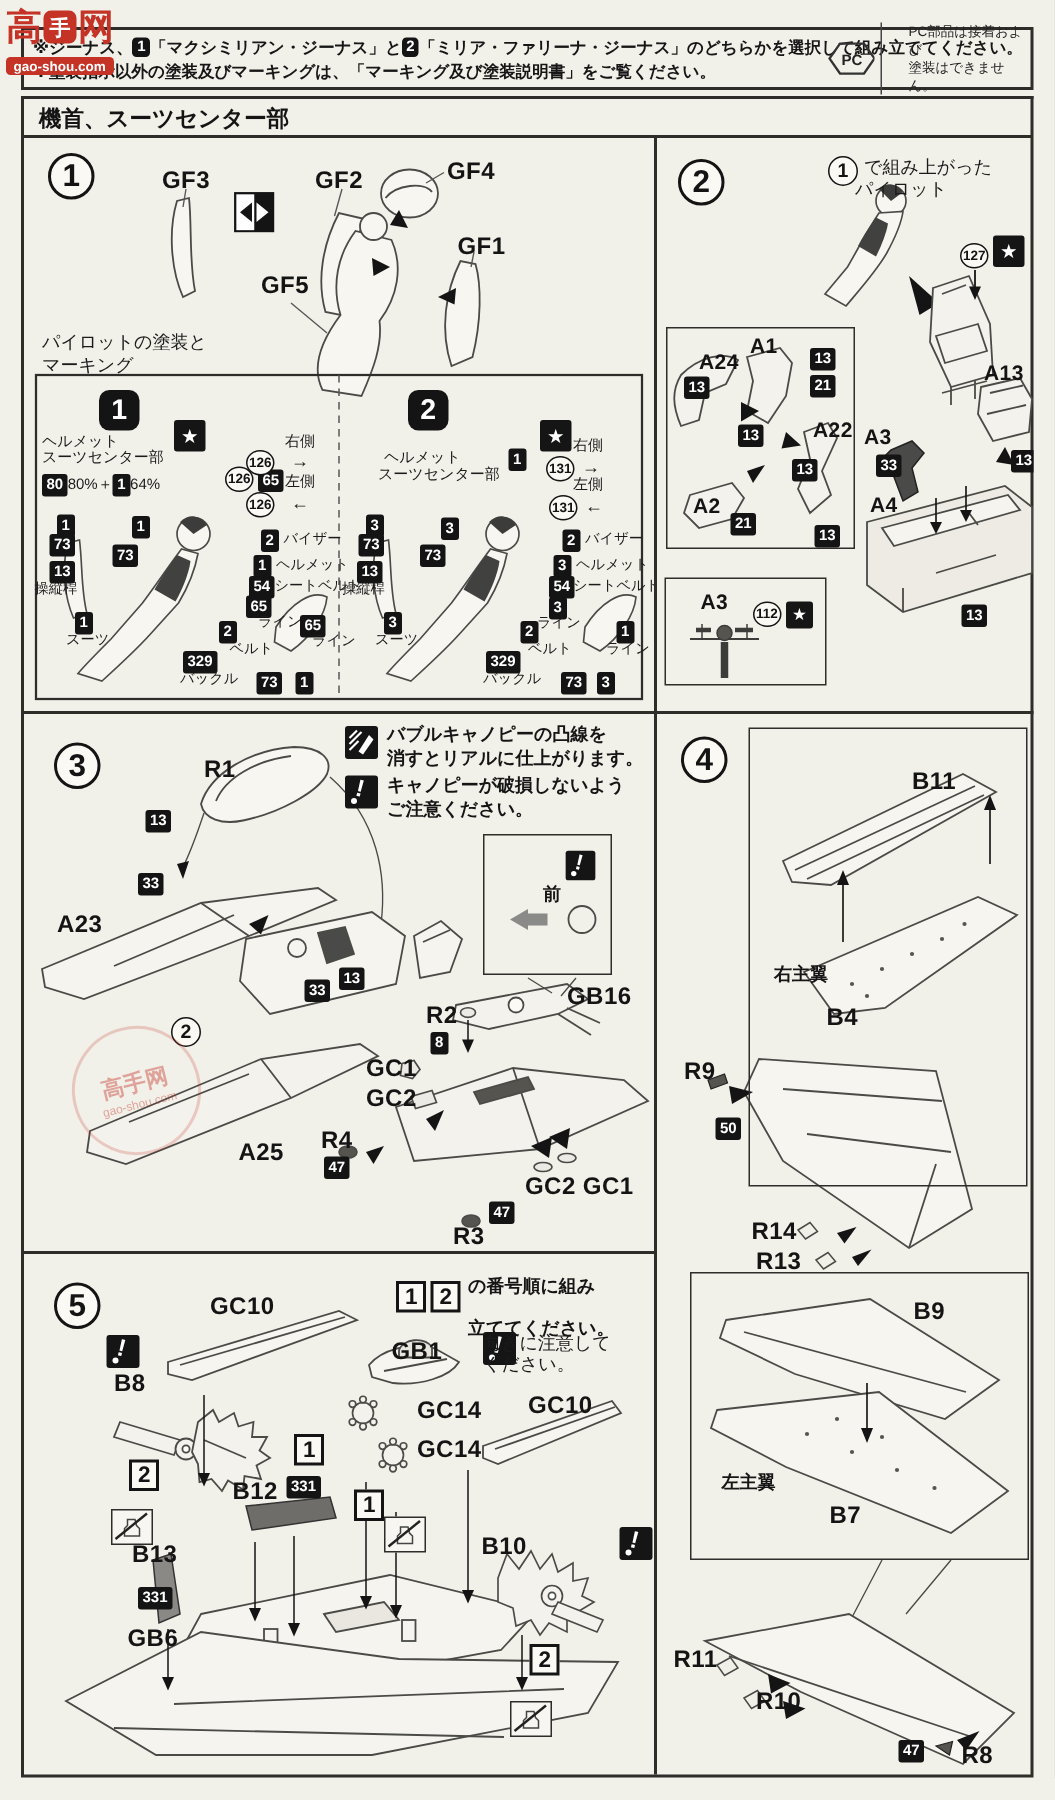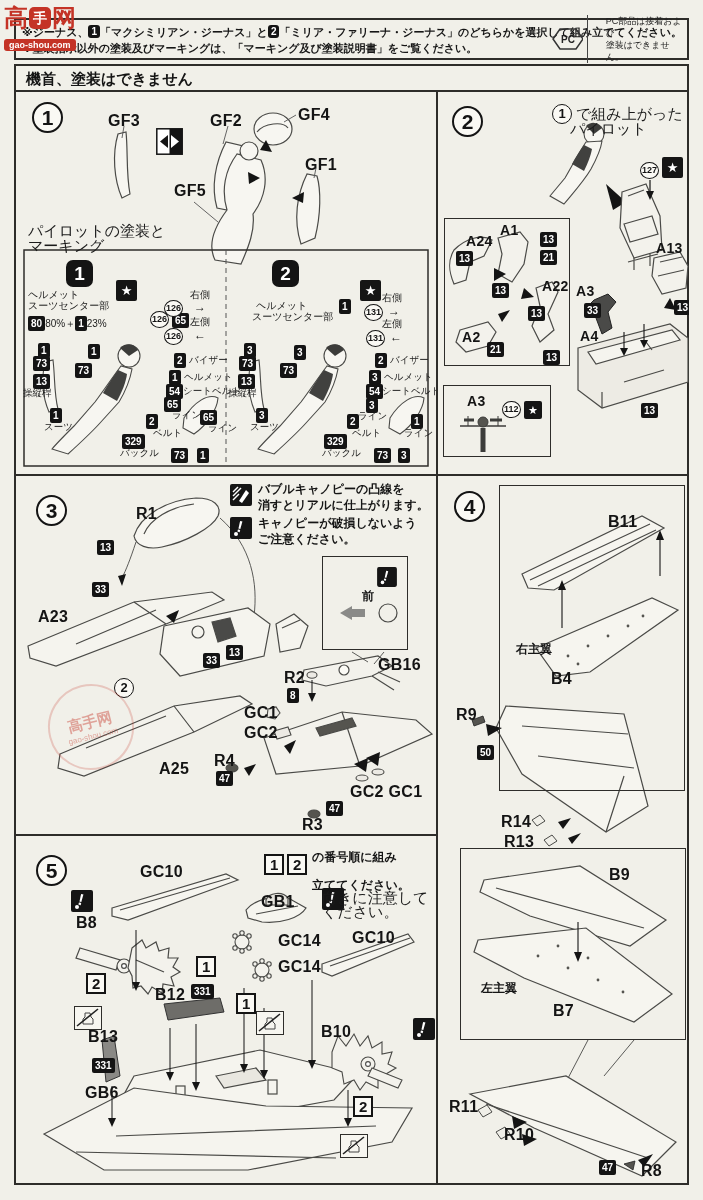--- a/index.html
+++ b/index.html
@@ -1,21 +1,21 @@
 <!DOCTYPE html>
 <html><head>
 <meta charset="utf-8">
 <style>
 *{box-sizing:border-box;margin:0;padding:0}
 body{margin:0;background:#d8d6cf;font-family:"Liberation Sans","DejaVu Sans",sans-serif}
 .sheet{position:relative;width:703px;height:1200px;background:#f1f0e9;overflow:hidden;color:#161616}
 .lab{position:absolute;white-space:nowrap;line-height:1.15}
 .part{font-weight:bold;font-size:16px;color:#141414;letter-spacing:.3px}
 .part.sm{font-size:14px}
-.jp{font-size:15px;color:#1b1b1b}
+.jp{font-size:12px;color:#1b1b1b}
 .jp10{font-size:10px;color:#1b1b1b}
 .jp9{font-size:9.5px;color:#1b1b1b}
 .jpb{font-size:12px;font-weight:bold;color:#151515}
 .jpw{font-size:12px;font-weight:bold;color:#151515}
 .chip{display:inline-block;background:#141414;color:#fff;font-weight:bold;font-size:10px;line-height:13px;padding:1px 3px;border-radius:2px}
 .circ{display:inline-block;min-width:17px;height:17px;line-height:15px;border:1.3px solid #141414;border-radius:50%;font-size:9px;font-weight:bold;text-align:center;background:#faf9f4;color:#141414;padding:0 1px}
 .stepnum{display:inline-block;width:31px;height:31px;line-height:28px;border:2.5px solid #141414;border-radius:50%;text-align:center;font-size:21px;font-weight:bold;background:#faf9f4;color:#141414}
 .refcirc{display:inline-block;width:20px;height:20px;line-height:18px;border:1.6px solid #141414;border-radius:50%;text-align:center;font-size:13px;font-weight:bold;background:#faf9f4;color:#141414}
 .rn{display:inline-block;width:27px;height:27px;background:#141414;color:#fff;border-radius:7px;text-align:center;line-height:27px;font-size:19px;font-weight:bold}
 .hb{display:inline-block;background:#141414;color:#fff;font-weight:bold;font-size:10px;line-height:13px;padding:0 3px;border-radius:3px;vertical-align:1px}
@@ -82,21 +82,21 @@
           <text x="17" y="16" text-anchor="middle" font-size="10" font-weight="bold" fill="#222">PC</text>
         </svg>
       <div class="pcnote">
         <div>PC部品は接着および</div>
         <div>塗装はできません。</div>
       </div>
     </div>
   </div>
 
   <div class="titlebox">
-    <span class="t">機首、塗装はできません</span>
+    <span class="t">機首、スーツセンター部</span>
   </div>
 
   <div class="frame">
 
     <div class="panel p1">
       <svg class="art" width="420" height="382">
         <defs>
           <g id="mp" stroke="#4a4a47" stroke-width="1.1" fill="#f7f6f1">
             <circle cx="97" cy="18" r="11"></circle>
             <path d="M88,10 A11,11 0 0 1 106,12 L97,18 Z" fill="#3c3c3a" stroke="none"></path>
@@ -145,21 +145,21 @@
           <polygon points="12,7 12,20 4,13.5" fill="#141414"></polygon>
           <polygon points="15,7 15,20 23,13.5" fill="#fff"></polygon>
         </svg>
       <span class="lab jp" style="left:12px;top:130px">パイロットの塗装と</span>
       <span class="lab jp" style="left:12px;top:145px">マーキング</span>
 
       <span class="lab rn" style="left:50px;top:168px">1</span>
       <span class="lab star" style="left:100px;top:188px">★</span>
       <span class="lab jp10" style="left:12px;top:197px">ヘルメット</span>
       <span class="lab jp10" style="left:12px;top:208px">スーツセンター部</span>
-      <span class="lab" style="left:12px;top:221px"><span class="chip">80</span><span class="jp10">80%＋</span><span class="chip">1</span><span class="jp10">23%</span></span>
+      <span class="lab" style="left:12px;top:221px"><span class="chip">80</span><span class="jp10">80%＋</span><span class="chip">1</span><span class="jp10">64%</span></span>
       <span class="lab circ" style="left:134px;top:219px">126</span>
       <span class="lab chip" style="left:156px;top:221px">65</span>
       <span class="lab jp10" style="left:174px;top:197px">右側</span>
       <span class="lab circ" style="left:148px;top:208px">126</span>
       <span class="lab arr" style="left:178px;top:209px">→</span>
       <span class="lab jp10" style="left:174px;top:224px">左側</span>
       <span class="lab circ" style="left:148px;top:236px">126</span>
       <span class="lab arr" style="left:178px;top:237px">←</span>
       <span class="lab chip" style="left:22px;top:251px">1</span>
       <span class="lab chip" style="left:17px;top:264px">73</span>

